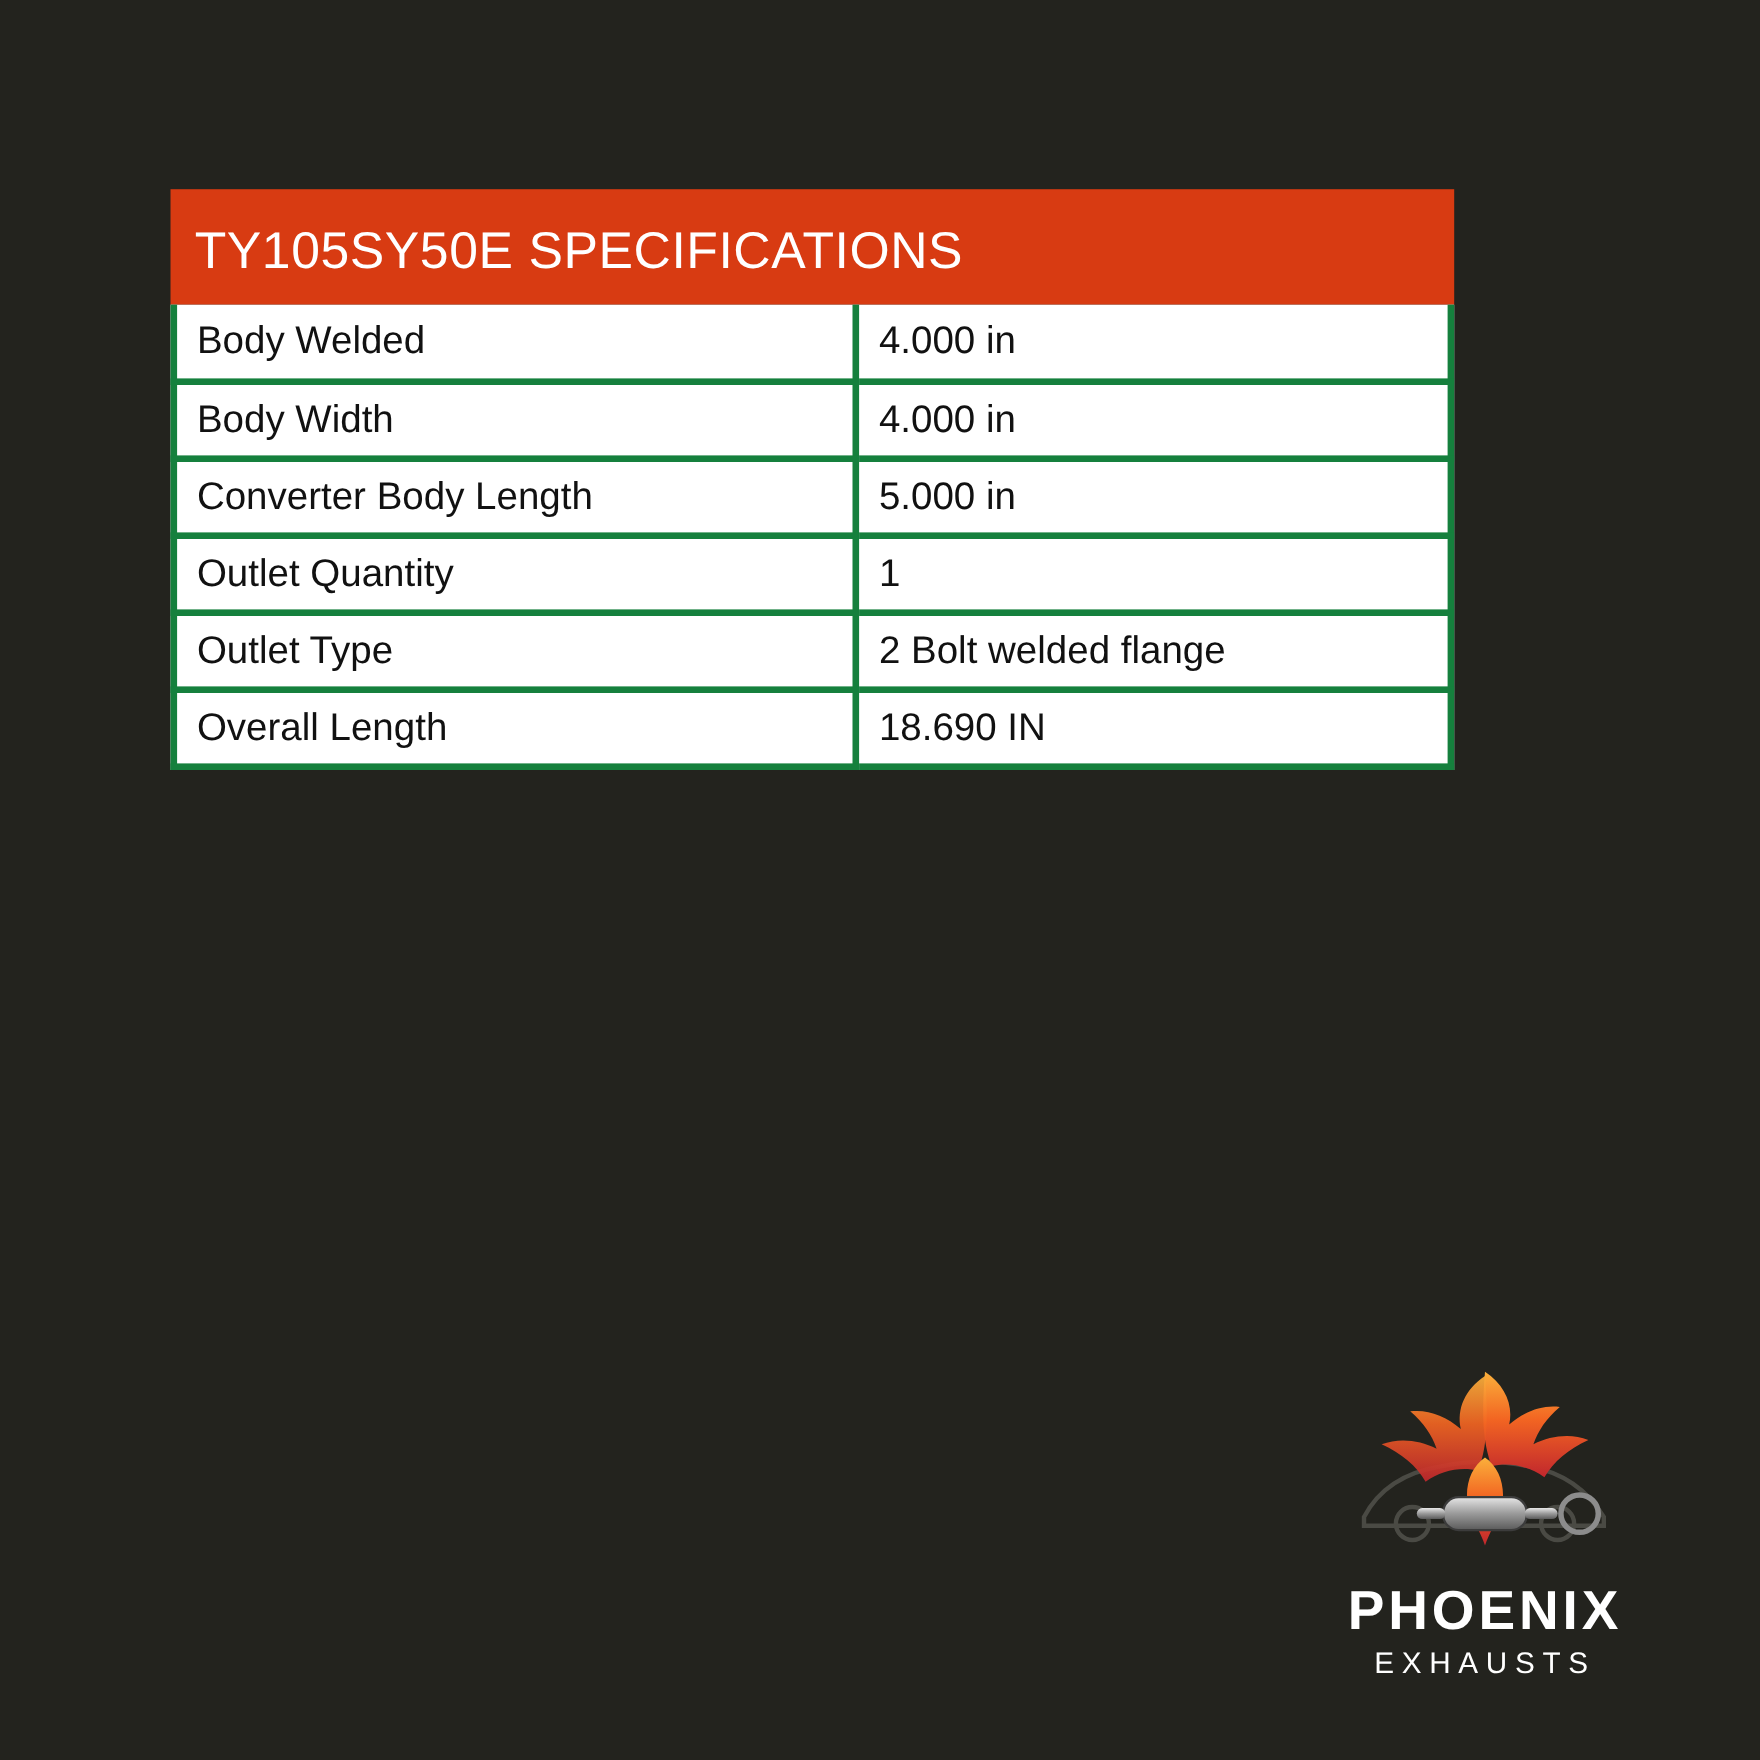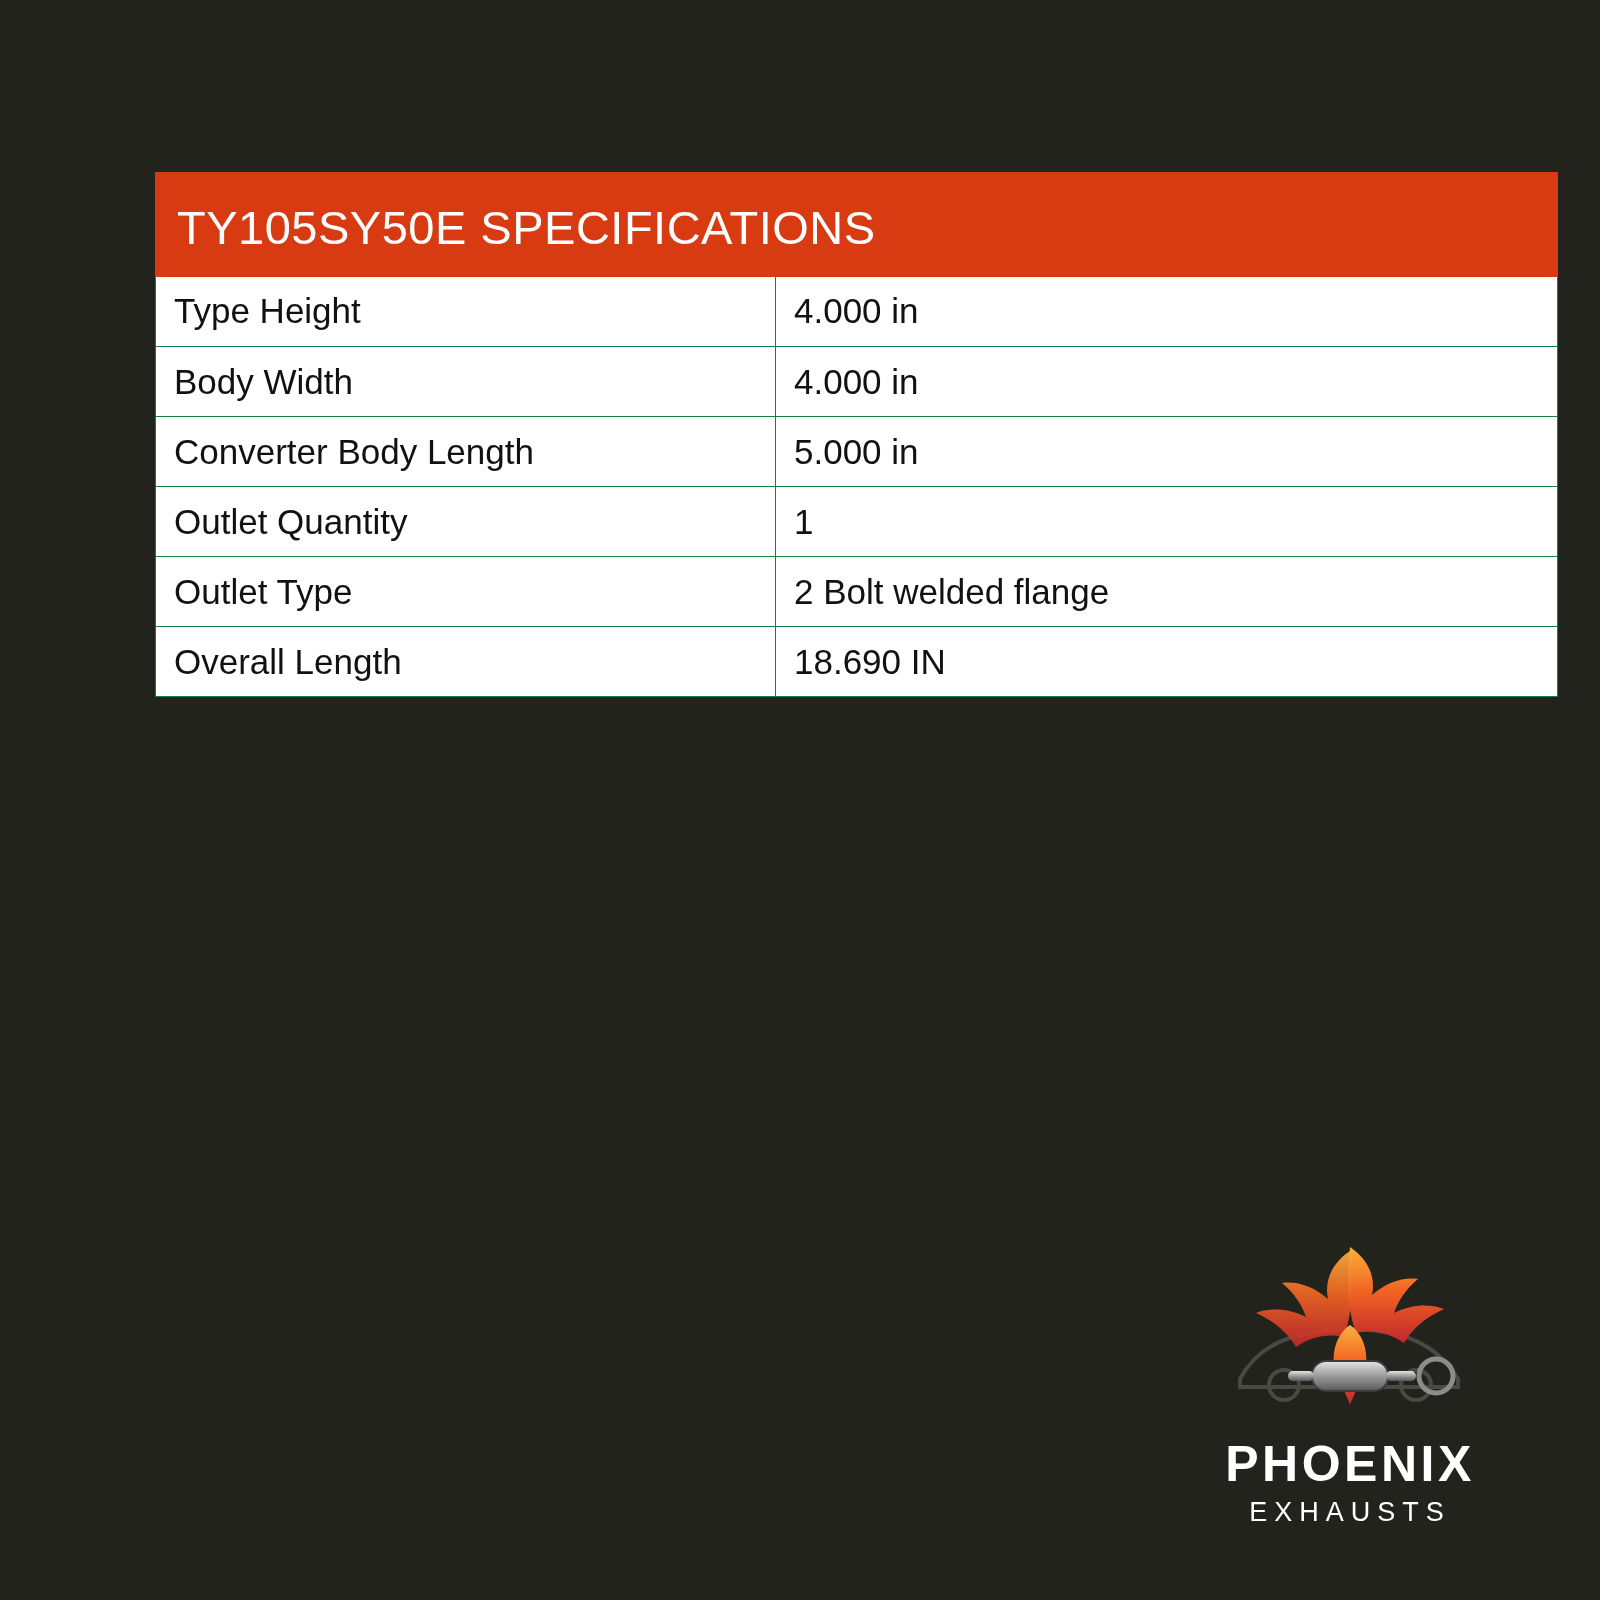--- a/index.html
+++ b/index.html
@@ -10,21 +10,21 @@
   body {
     background: #23231e;
     font-family: "Liberation Sans", sans-serif;
     position: relative;
     overflow: hidden;
   }
   .spec-card {
     position: absolute;
     left: 155px;
     top: 172px;
-    width: 1403px;
+    width: 1167px;
   }
   .spec-header {
     background: #d83b12;
     padding: 30px 22px 22px 22px;
   }
   .spec-title {
     color: #ffffff;
     font-size: 47px;
     font-weight: 400;
     letter-spacing: 0.5px;
@@ -41,21 +41,21 @@
     white-space: nowrap;
   }
   .spec-table {
     width: 100%;
     border-collapse: collapse;
     background: #ffffff;
     table-layout: fixed;
   }
   .spec-table tr { height: 70px; }
   .spec-table td {
-    border: 1px solid #15803d;
+    border: 6px solid #15803d;
     font-size: 35px;
     color: #111111;
     padding: 0 18px;
     font-weight: 400;
     vertical-align: middle;
     white-space: nowrap;
     overflow: hidden;
   }
   .spec-table td.label { width: 620px; }
   .spec-table tr:first-child td { border-top: none; }
@@ -96,21 +96,21 @@
 
 <div class="spec-card">
 
   <div class="spec-header">
     <div class="spec-title">TY105SY50E SPECIFICATIONS</div>
   </div>
 
   <table class="spec-table">
     <tbody>
       <tr>
-        <td class="label">Type Height</td>
+        <td class="label">Body Welded</td>
         <td class="value">4.000 in</td>
       </tr>
       <tr>
         <td class="label">Body Width</td>
         <td class="value">4.000 in</td>
       </tr>
       <tr>
         <td class="label">Converter Body Length</td>
         <td class="value">5.000 in</td>
       </tr>

